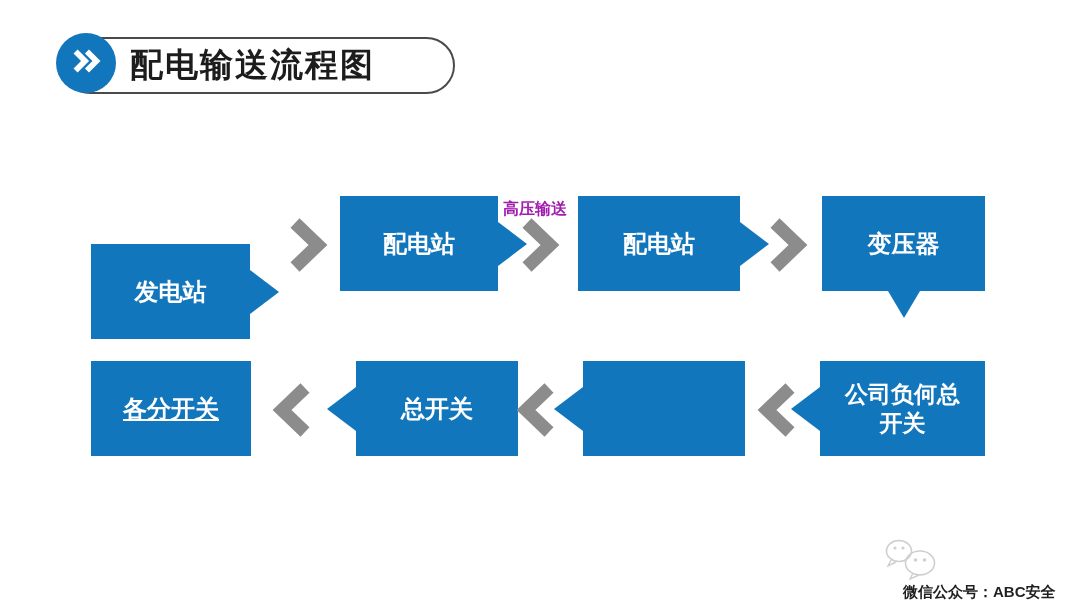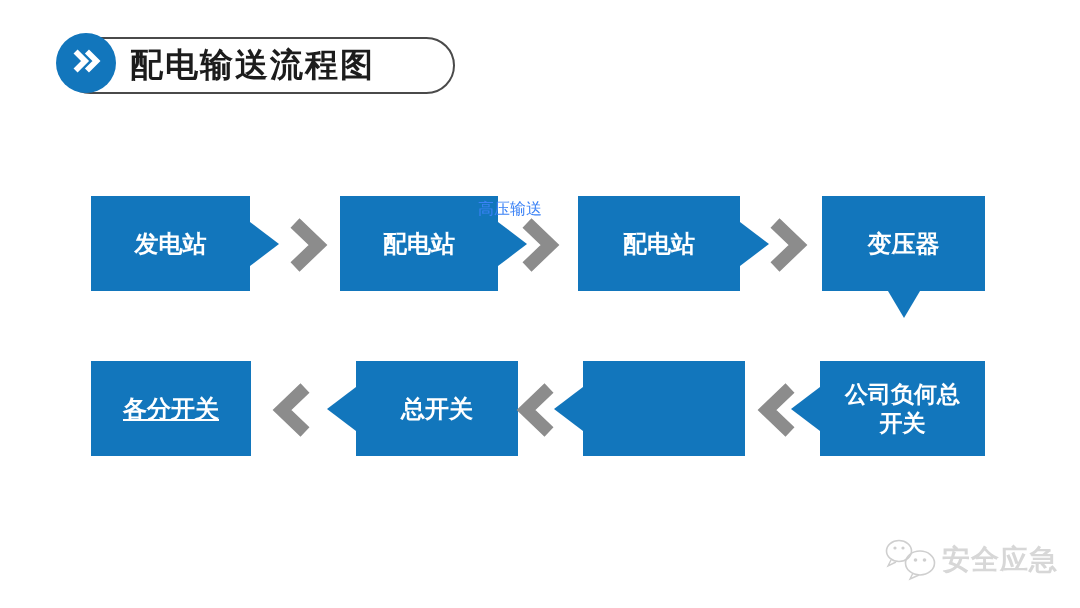--- a/index.html
+++ b/index.html
@@ -53,31 +53,31 @@
   .tip-down{
     bottom:-27px;left:50%;transform:translateX(-50%);
     border-top:27px solid var(--box-blue);
     border-left:16px solid transparent;border-right:16px solid transparent;
   }
 
   .chev{position:absolute;width:42px;height:56px;}
   .chev svg{display:block;width:100%;height:100%;}
 
   .conn-label{
-    position:absolute;left:478px;top:199px;
-    font-size:16px;color:#3b82f6;font-weight:400;white-space:nowrap;
+    position:absolute;left:503px;top:199px;
+    font-size:16px;color:#a21caf;font-weight:700;white-space:nowrap;
   }
 
   
   .row-top .fbox{top:196px;}
   .row-top .chev{top:217px;}
   .row-bottom .fbox{top:361px;}
   .row-bottom .chev{top:382px;}
 
-  #box-1{left:91px;width:159px;}
+  #box-1{left:91px;width:159px;margin-top:48px;}
   #box-2{left:340px;width:158px;}
   #box-3{left:578px;width:162px;}
   #box-4{left:822px;width:163px;text-align:right;}
   #chev-t1{left:286px;}
   #chev-t2{left:518px;}
   #chev-t3{left:766px;}
 
   #box-5{left:91px;width:160px;text-decoration:underline;}
   #box-6{left:356px;width:162px;}
   #box-7{left:583px;width:162px;}
@@ -190,15 +190,15 @@
         <path d="M30,36 L27,42 L36,38" stroke-width="1.4"></path>
       </g>
       <g fill="#cfcfcf">
         <circle cx="12" cy="11" r="1.6"></circle>
           <circle cx="20" cy="11" r="1.6"></circle>
         <circle cx="32.5" cy="23" r="1.8"></circle>
           <circle cx="41.5" cy="23" r="1.8"></circle>
       </g>
     </svg>
   </div>
-  <div class="brand-text">安全应急</div>
+  <div class="account-text">微信公众号：ABC安全</div>
 
 </div>
 
 </body></html>

